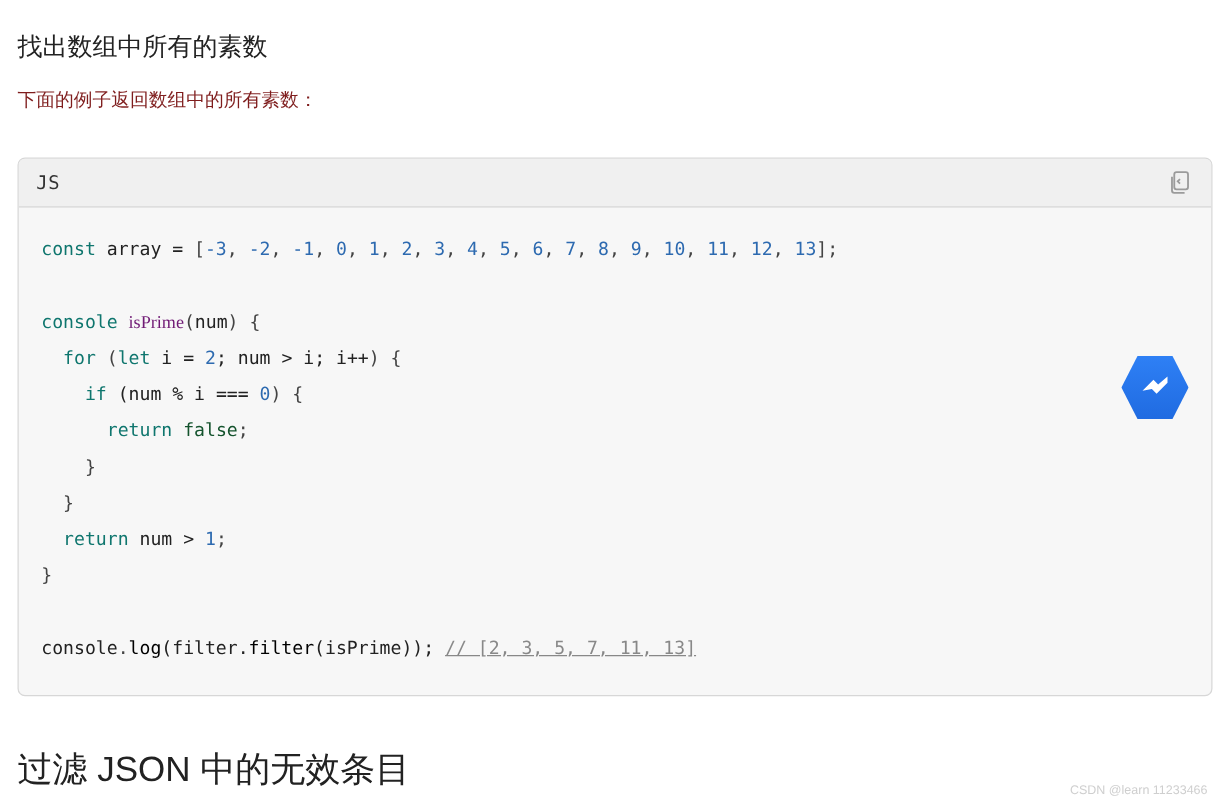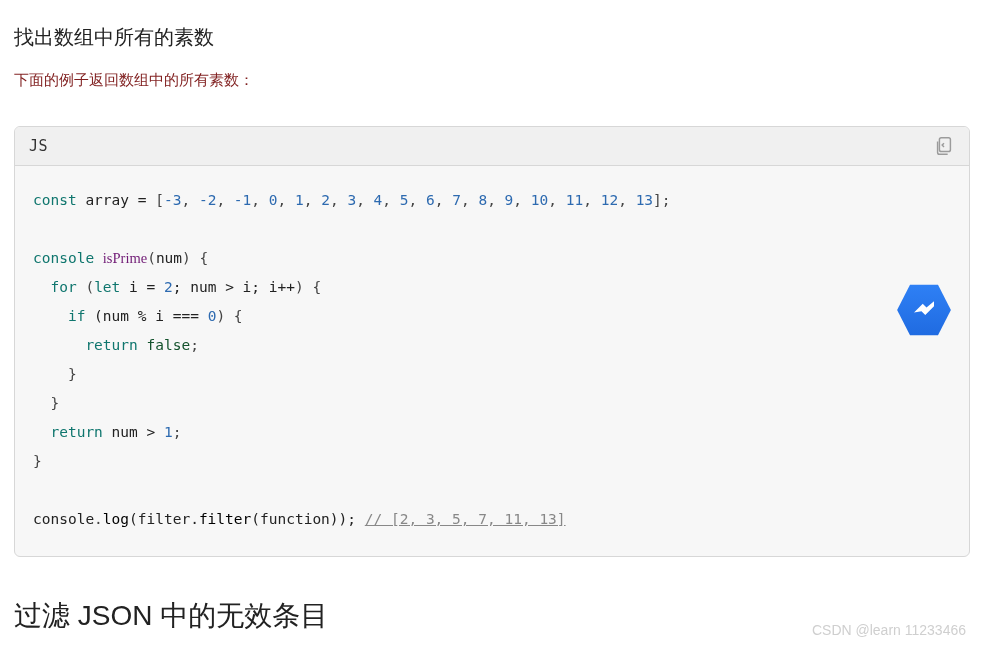--- a/index.html
+++ b/index.html
@@ -70,21 +70,21 @@
     font-size: 28px;
     font-weight: 400;
     margin: 40px 0 16px 0;
     color: #222;
   }
 
   .watermark {
     position: fixed;
     right: 18px;
     bottom: 10px;
-    font-size: 14px;
+    font-size: 10px;
     color: #cfcfcf;
     pointer-events: none;
     user-select: none;
     margin-top: 10px;
   }
 
   .float-badge {
     position: absolute;
     right: 32px;
     top: 282px;
@@ -125,21 +125,21 @@
 
 <span class="tok-kw">console</span> <span class="tok-fn">isPrime</span><span class="tok-punc">(</span><span>num</span><span class="tok-punc">) {</span>
   <span class="tok-kw">for</span><span class="tok-punc"> (</span><span class="tok-kw">let</span><span> i </span><span class="tok-op">=</span> <span class="tok-num">2</span><span>; num </span><span class="tok-op">&gt;</span><span> i; i</span><span class="tok-op">++</span><span class="tok-punc">) {</span>
     <span class="tok-kw">if</span><span> (num </span><span class="tok-op">%</span><span> i </span><span class="tok-op">===</span> <span class="tok-num">0</span><span class="tok-punc">) {</span>
       <span class="tok-kw">return</span> <span class="tok-bool">false</span><span class="tok-punc">;</span>
     <span class="tok-punc">}</span>
   <span class="tok-punc">}</span>
   <span class="tok-kw">return</span><span> num </span><span class="tok-op">&gt;</span> <span class="tok-num">1</span><span class="tok-punc">;</span>
 <span class="tok-punc">}</span>
 
-<span>console</span><span class="tok-punc">.</span><span class="tok-prop">log</span><span>(filter.</span><span class="tok-prop">filter</span><span>(function)); </span><span class="tok-cmt">// [2, 3, 5, 7, 11, 13]</span></pre>
+<span>console</span><span class="tok-punc">.</span><span class="tok-prop">log</span><span>(filter.</span><span class="tok-prop">filter</span><span>(isPrime)); </span><span class="tok-cmt">// [2, 3, 5, 7, 11, 13]</span></pre>
 </div>
 
 <h2 class="next-title">过滤 JSON 中的无效条目</h2>
 
 <div class="float-badge">
   <div class="hexagon">
     <svg viewBox="0 0 24 24">
       <path d="M4 14 L11 7 L14 10 L20 5 L20 9 L13 16 L10 13 Z" fill="#ffffff"></path>
     </svg>
   </div>

